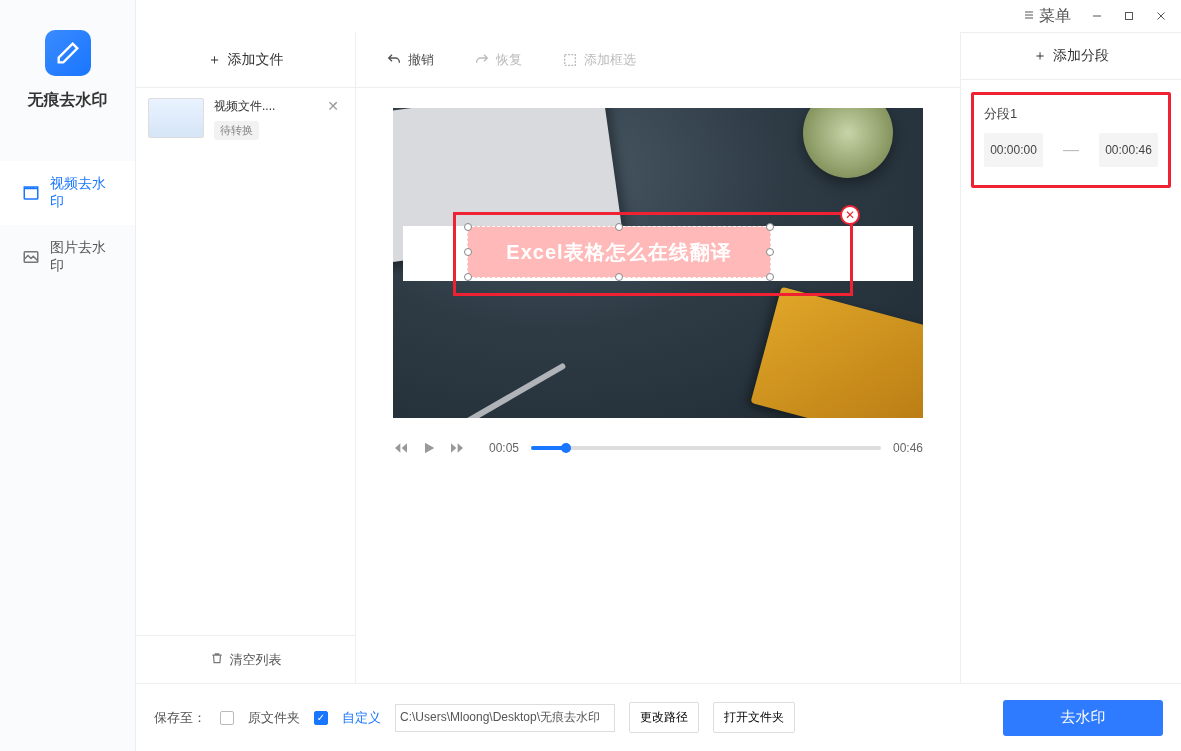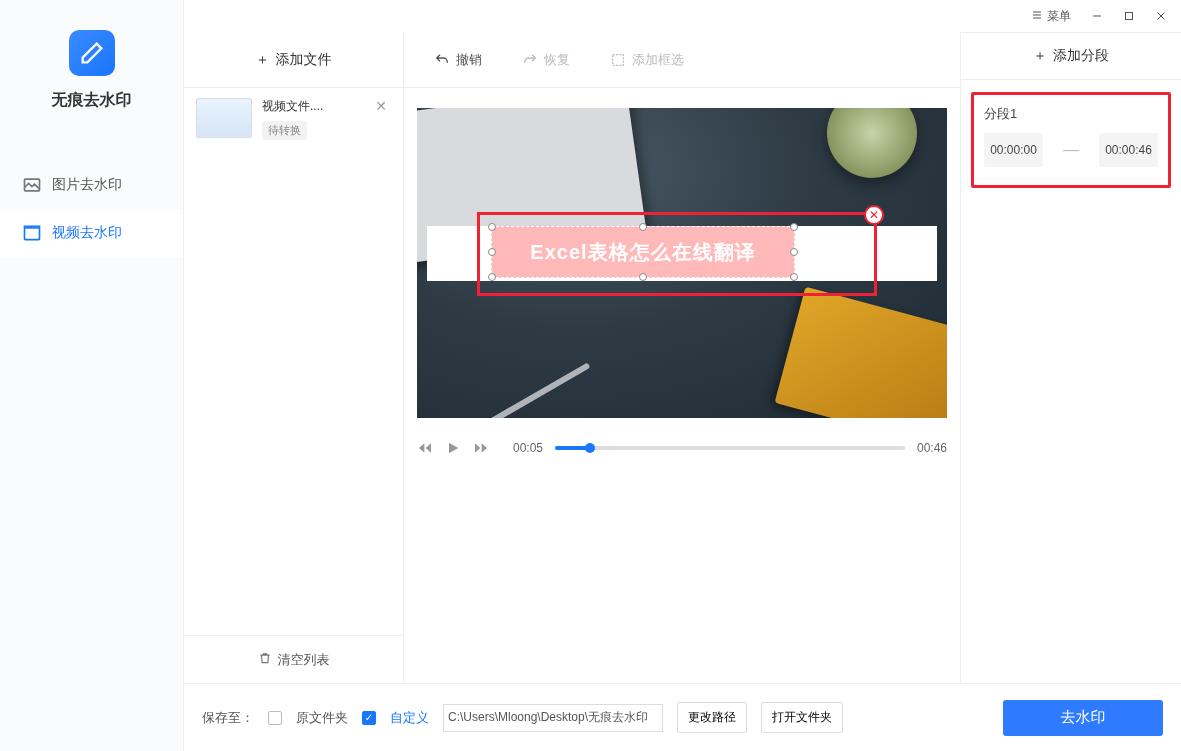--- a/index.html
+++ b/index.html
@@ -1,18 +1,18 @@
 <!DOCTYPE html>
 <html><head>
 <meta charset="utf-8">
 <style>
 * { margin: 0; padding: 0; box-sizing: border-box; font-family: "Microsoft YaHei", "PingFang SC", sans-serif; }
 body { width: 1181px; height: 751px; background: #fff; overflow: hidden; }
 .app { display: flex; width: 100%; height: 100%; }
-.sidebar { width: 184px; background: #fafbfc; border-right: 1px solid #eee; display: flex; flex-direction: column; align-items: center; padding-top: 30px; flex-shrink: 0; }
+.sidebar { width: 136px; background: #fafbfc; border-right: 1px solid #eee; display: flex; flex-direction: column; align-items: center; padding-top: 30px; flex-shrink: 0; }
 .logo-wrap { display: flex; flex-direction: column; align-items: center; margin-bottom: 40px; }
 .logo { width: 46px; height: 46px; background: linear-gradient(135deg,#3a8bff,#1976ff); border-radius: 10px; display: flex; align-items: center; justify-content: center; }
 .logo svg { width: 28px; height: 28px; }
 .app-title { font-size: 16px; font-weight: 700; color: #333; margin-top: 14px; }
 .nav { width: 100%; margin-top: 10px; }
 .nav-item { display: flex; align-items: center; gap: 10px; padding: 14px 22px; font-size: 14px; color: #555; cursor: pointer; }
 .nav-item.active { background: #fff; color: #1976ff; }
 .nav-item .ic { width: 20px; height: 20px; display: inline-flex; align-items: center; justify-content: center; }
 
 .main { flex: 1; display: flex; flex-direction: column; }
@@ -53,21 +53,21 @@
 .player { width: 530px; display: flex; align-items: center; gap: 12px; margin-top: 22px; }
 .pbtn { width: 16px; height: 16px; color:#888; cursor:pointer; display:inline-flex; }
 .time-cur { font-size: 12px; color: #666; margin-left: 12px; }
 .track { flex: 1; height: 4px; background: #ddd; border-radius: 2px; position: relative; }
 .track-fill { position: absolute; left:0; top:0; bottom:0; width:10%; background:#1976ff; border-radius:2px; }
 .track-knob { position:absolute; left:10%; top:50%; width:10px; height:10px; background:#1976ff; border-radius:50%; transform:translate(-50%,-50%); }
 .time-dur { font-size: 12px; color: #666; }
 
 .rightcol { width: 220px; display: flex; flex-direction: column; }
 .titlebar { height: 32px; display: flex; align-items: center; justify-content: flex-end; gap: 4px; padding: 0 6px; }
-.menu-btn { display: flex; align-items: center; gap: 4px; font-size: 12px; color: #555; padding: 4px 8px; cursor: pointer; }
+.menu-btn { display: flex; align-items: center; gap: 4px; font-size: 16px; color: #555; padding: 4px 8px; cursor: pointer; }
 .win-btn { width: 28px; height: 24px; display: flex; align-items: center; justify-content: center; color:#555; cursor:pointer; }
 .addseg { height: 48px; display:flex; align-items:center; justify-content:center; gap:6px; font-size:14px; color:#333; border-top:1px solid #eee; border-bottom:1px solid #eee; cursor:pointer;}
 .seg-box { margin:12px 10px; border:3px solid #e23; border-radius:2px; padding:10px 10px 18px; }
 .seg-title { font-size:13px; color:#444; margin-bottom:10px; }
 .seg-times { display:flex; align-items:center; gap:20px; }
 .seg-time { flex:1; background:#f4f4f4; text-align:center; padding:10px 0; font-size:12px; color:#444; border-radius:2px; }
 .seg-dash { color:#bbb; }
 
 .footer { height: 68px; border-top: 1px solid #eee; display: flex; align-items: center; padding: 0 18px; gap: 14px; font-size: 13px; color: #555; }
 .chk { width:14px; height:14px; border:1px solid #bbb; border-radius:2px; display:inline-flex; align-items:center; justify-content:center; background:#fff; }
@@ -87,37 +87,37 @@
   <div class="sidebar">
     <div class="logo-wrap">
       <div class="logo">
         <svg viewBox="0 0 24 24" fill="none" stroke="#fff" stroke-width="2">
             <path d="M4 16 L16 4 L20 8 L8 20 L4 20 Z"></path>
           </svg>
       </div>
       <div class="app-title">无痕去水印</div>
     </div>
     <div class="nav">
+      <div class="nav-item active">
+        <span class="ic">
+            <svg viewBox="0 0 24 24" fill="none" stroke="#1976ff" stroke-width="2">
+              <rect x="3" y="6" width="18" height="14" rx="1"></rect>
+              <path d="M3 6V4h18v2M7 4v2M11 4v2M15 4v2"></path>
+            </svg>
+          </span>
+        <span>视频去水印</span>
+      </div>
       <div class="nav-item">
         <span class="ic">
             <svg viewBox="0 0 24 24" fill="none" stroke="#777" stroke-width="2">
               <rect x="3" y="5" width="18" height="14" rx="1"></rect>
               <path d="M3 15l5-5 4 4 3-3 6 6"></path>
             </svg>
           </span>
         <span>图片去水印</span>
-      </div>
-      <div class="nav-item active">
-        <span class="ic">
-            <svg viewBox="0 0 24 24" fill="none" stroke="#1976ff" stroke-width="2">
-              <rect x="3" y="6" width="18" height="14" rx="1"></rect>
-              <path d="M3 6V4h18v2M7 4v2M11 4v2M15 4v2"></path>
-            </svg>
-          </span>
-        <span>视频去水印</span>
       </div>
     </div>
   </div>
 
   <div class="main">
 
     <div class="titlebar">
       <div class="menu-btn">
         <span><svg width="12" height="12" viewBox="0 0 24 24" stroke="#555" stroke-width="2" fill="none">
               <path d="M4 6h16M4 12h16M4 18h16"></path>

